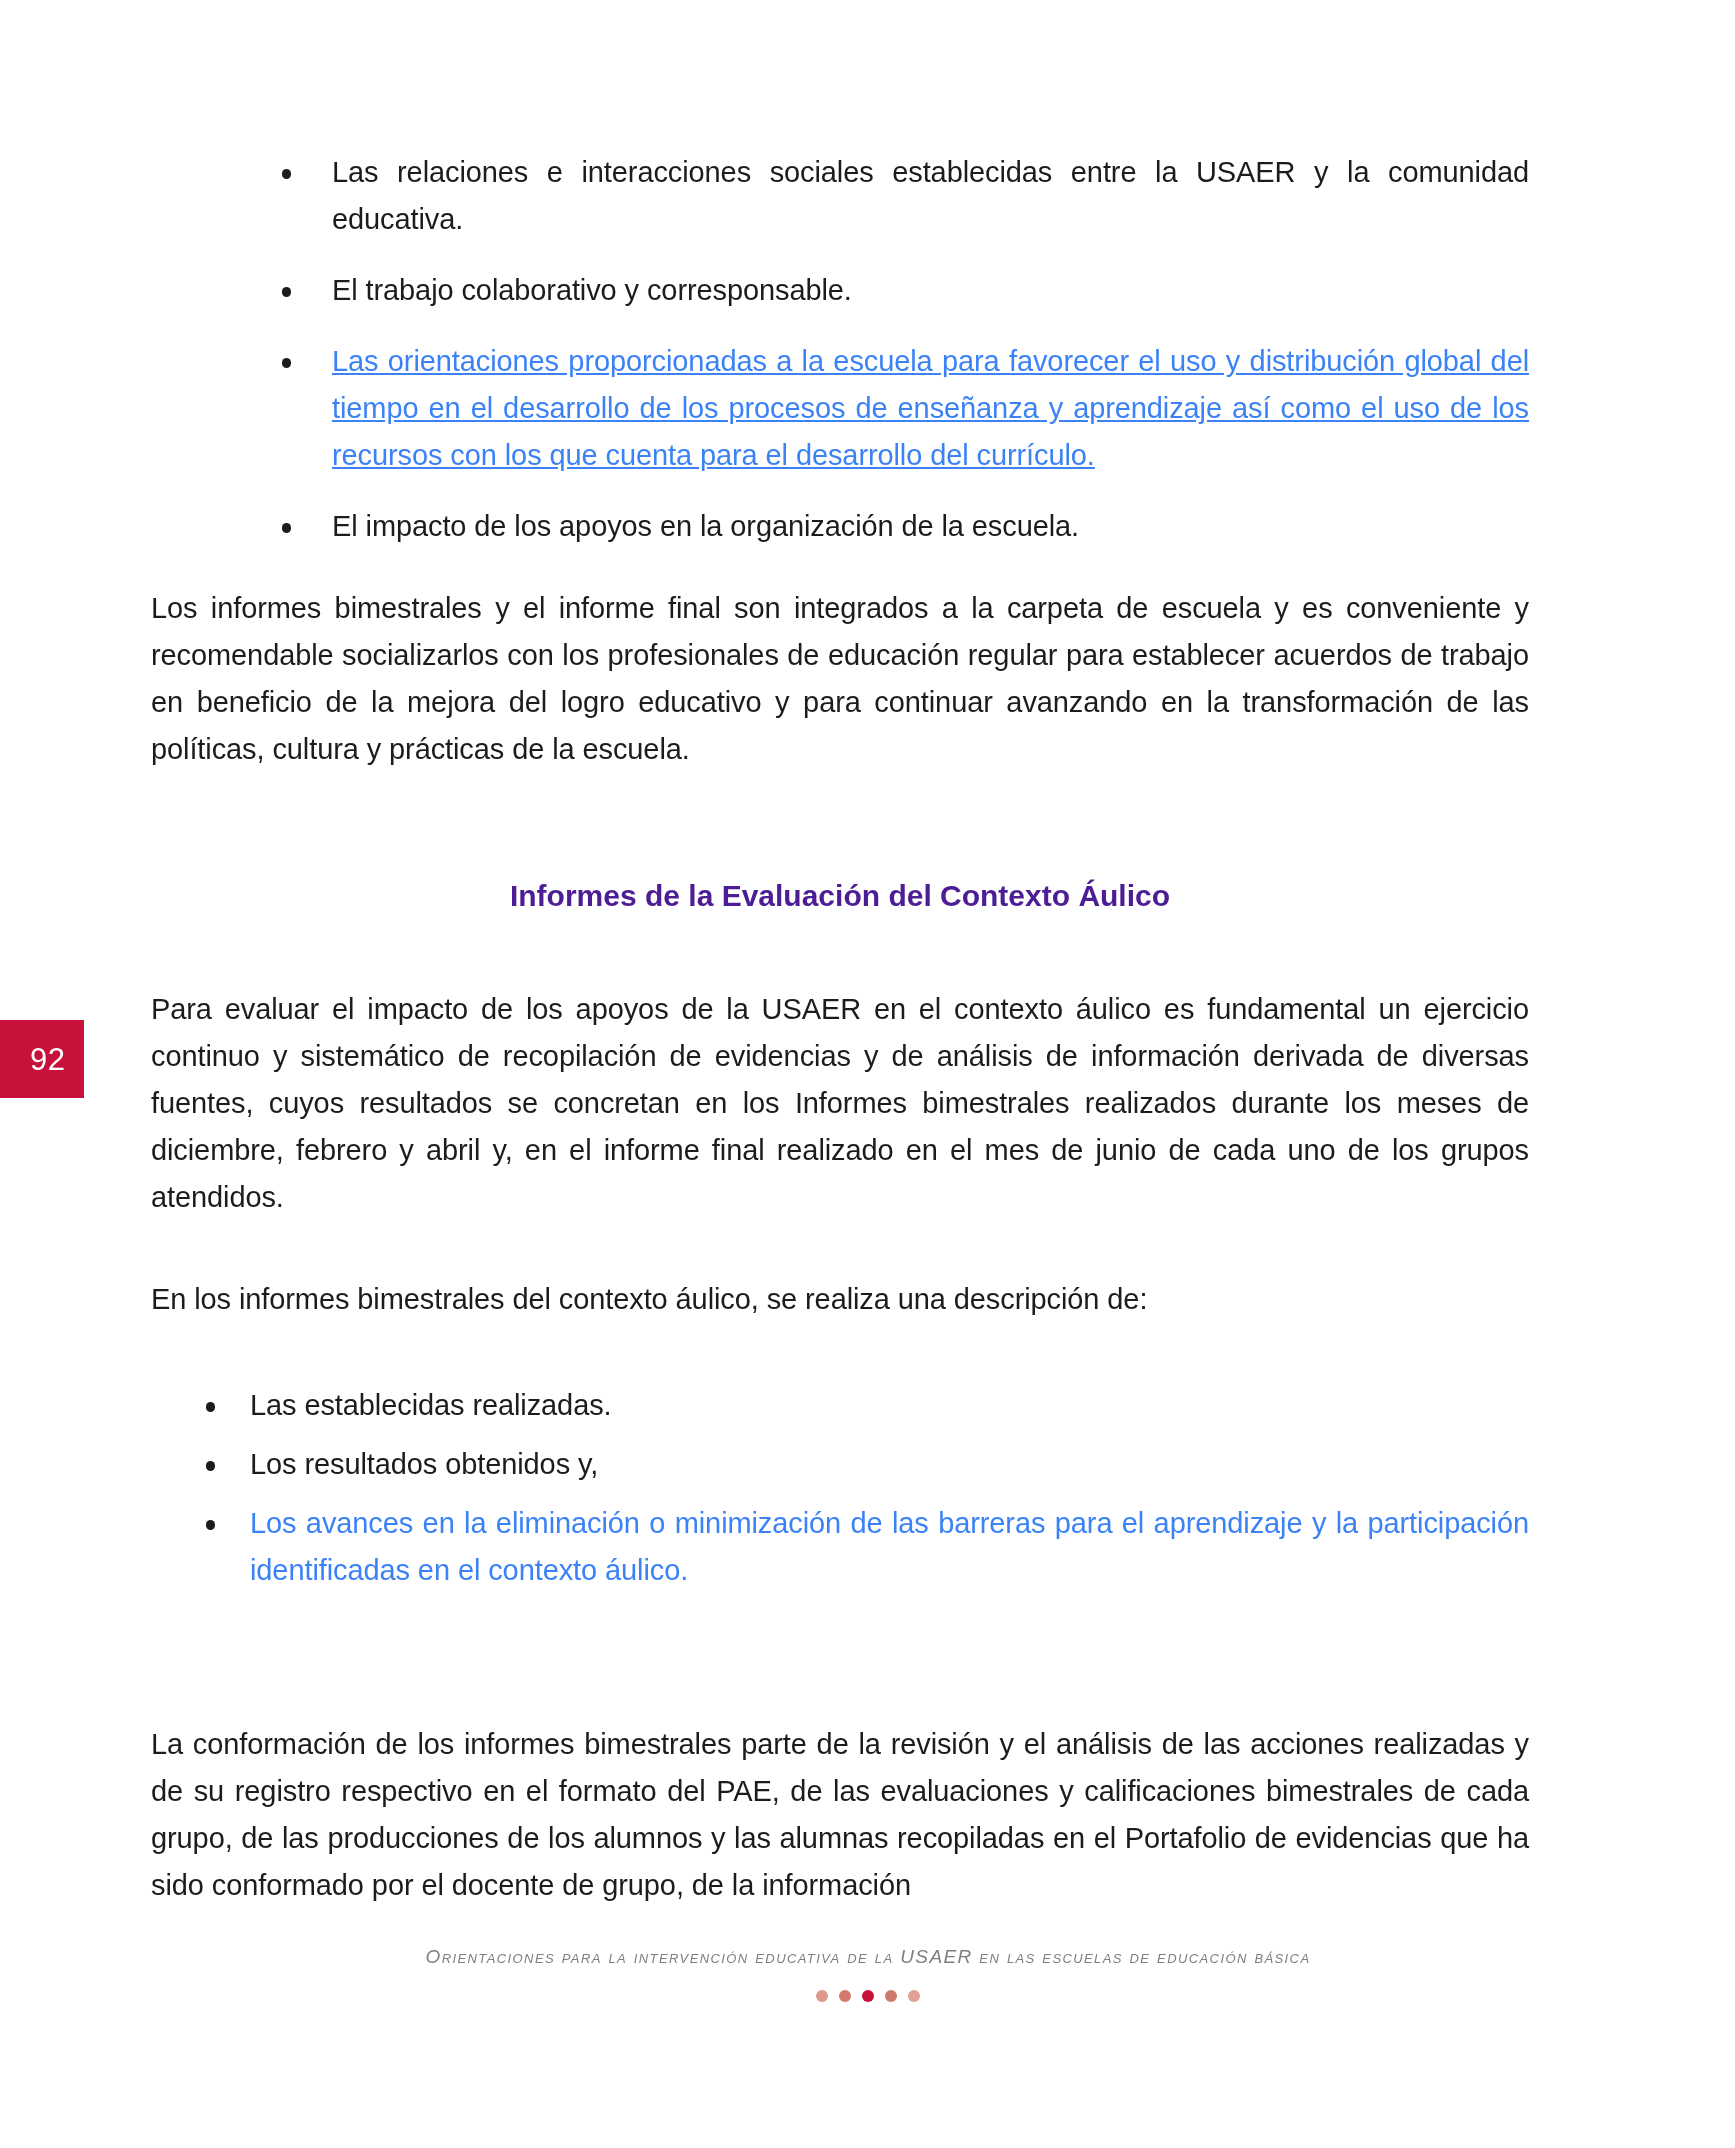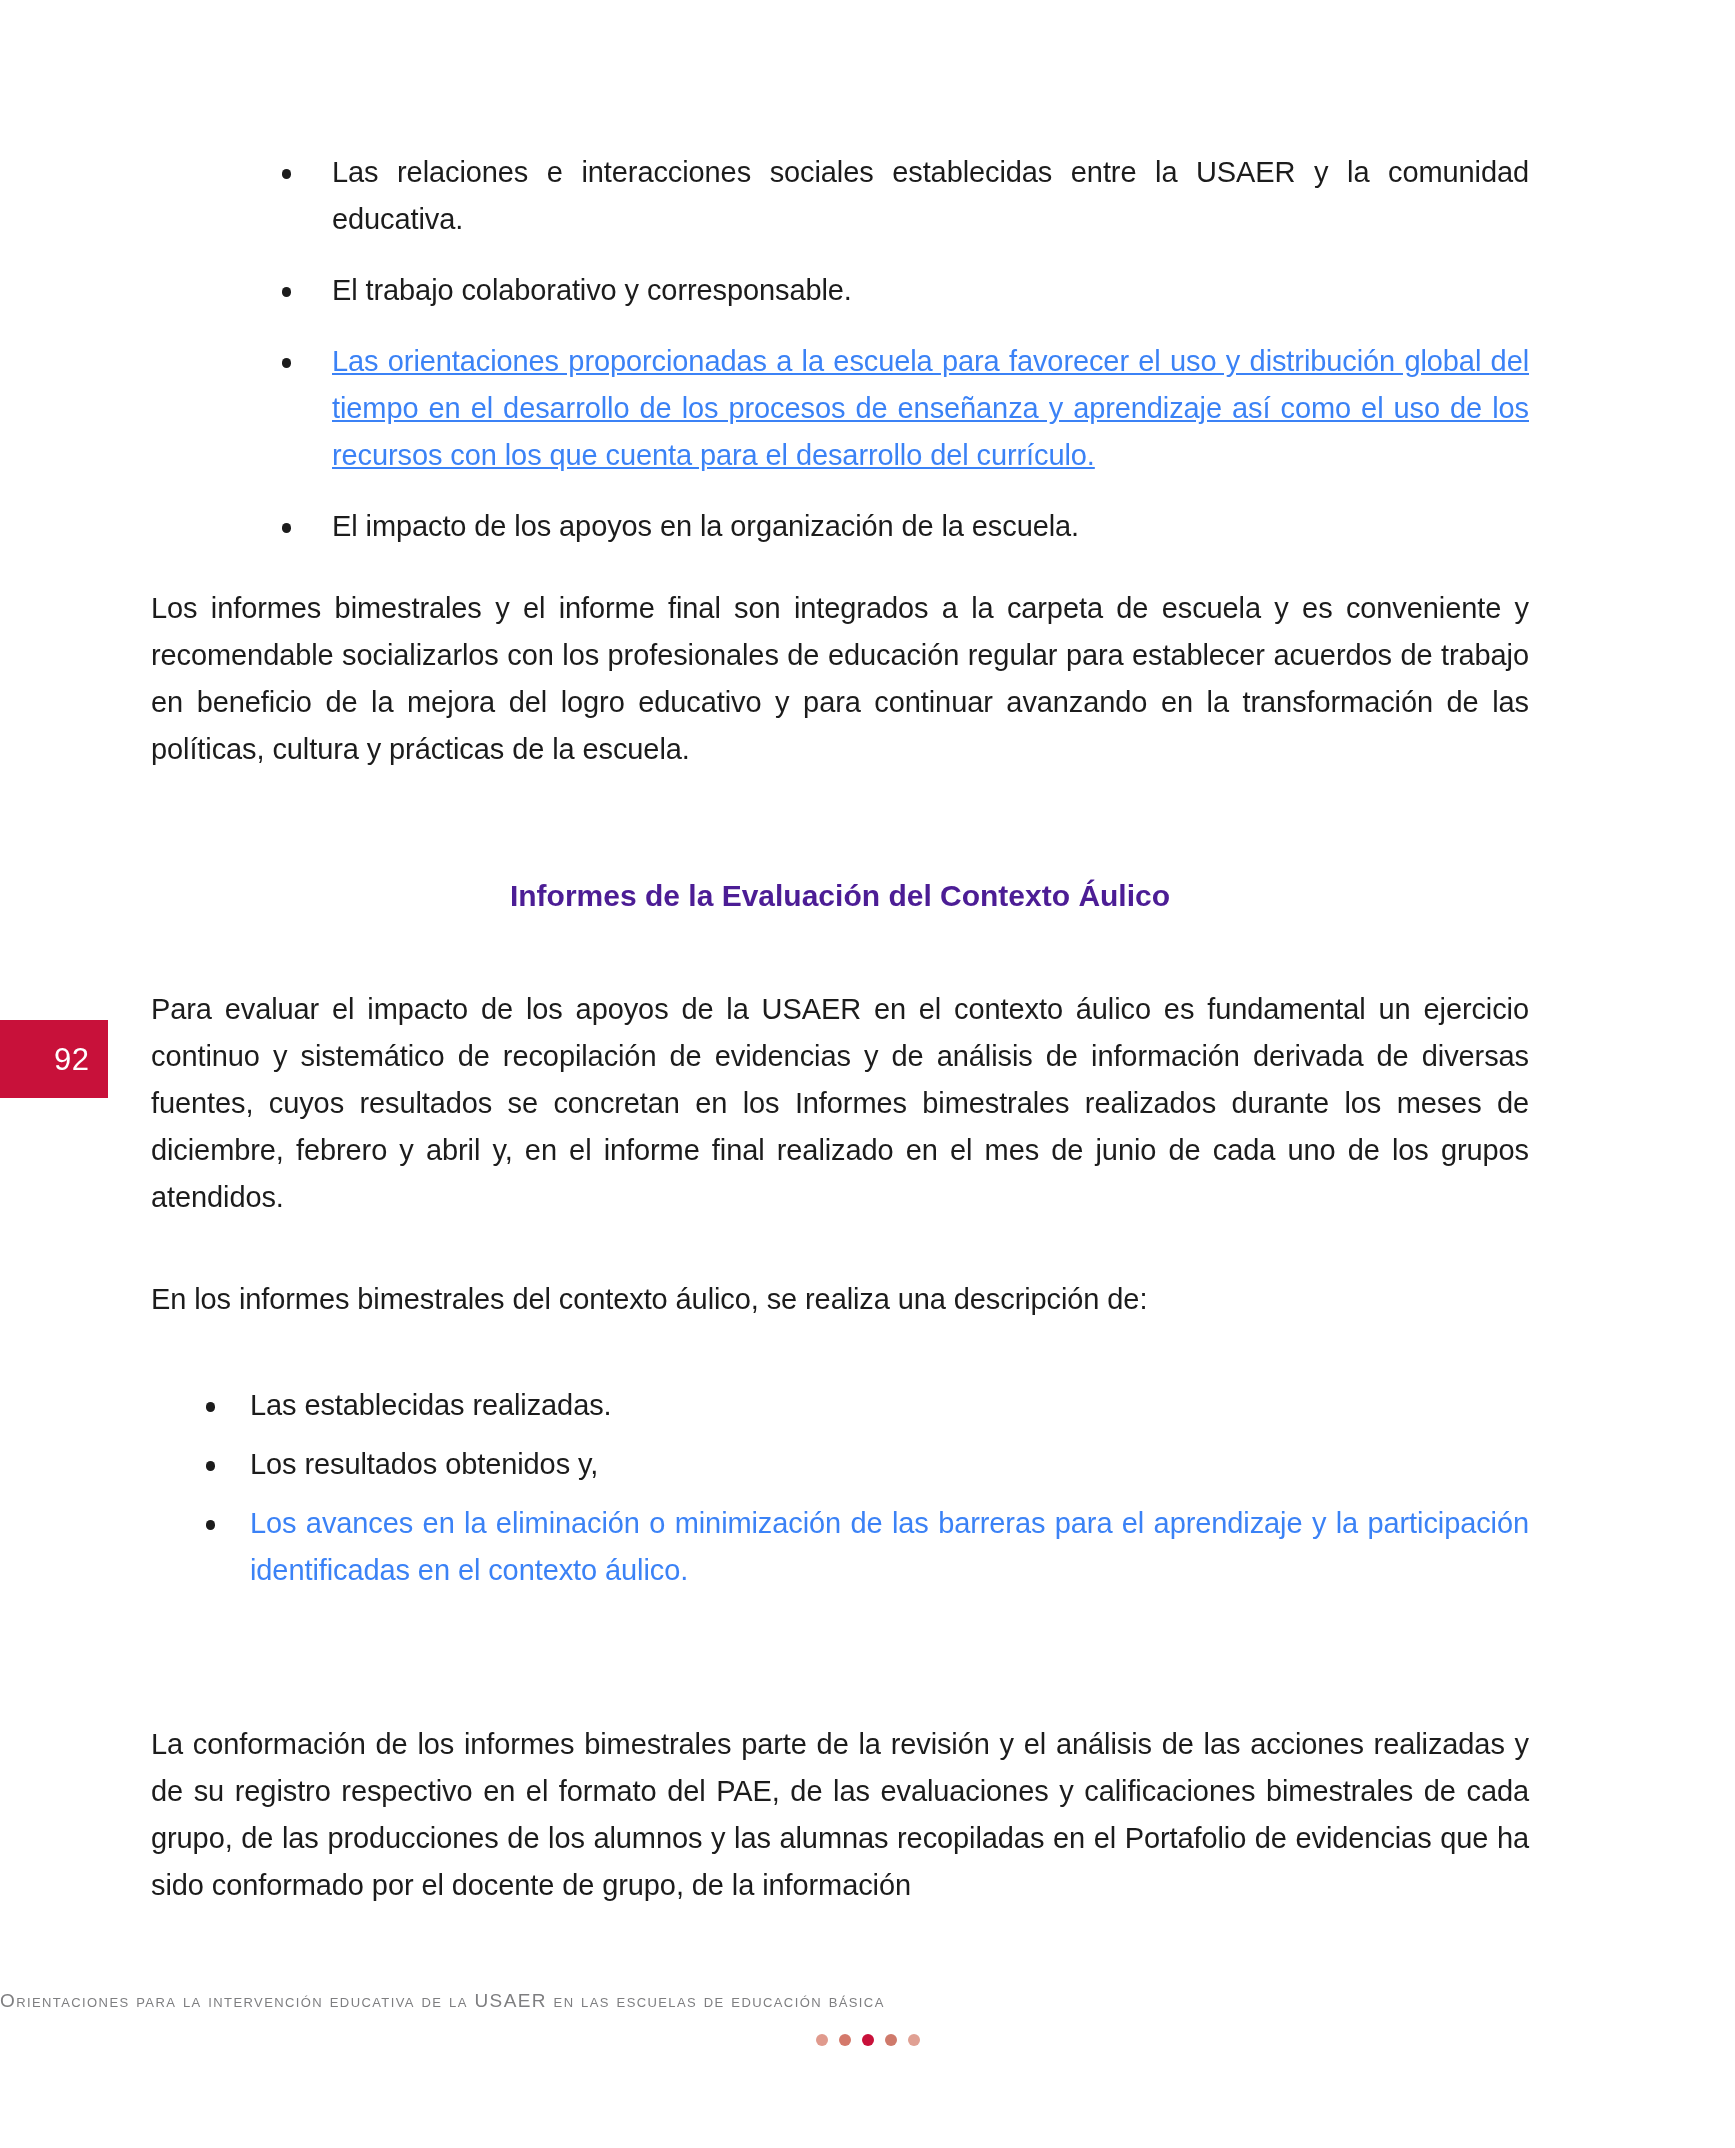--- a/index.html
+++ b/index.html
@@ -85,21 +85,21 @@
     letter-spacing: 0px;
     margin: 0;
     line-height: 41px;
   }
 
   
   .page-tab {
     position: absolute;
     left: 0;
     top: 1020px;
-    width: 108px;
+    width: 84px;
     height: 78px;
     background: #c8113a;
     display: flex;
     align-items: center;
     justify-content: flex-end;
     box-sizing: border-box;
     padding-right: 18.6px;
   }
   .page-tab-num {
     color: #ffffff;
@@ -107,22 +107,23 @@
     line-height: 1;
     font-weight: 400;
     letter-spacing: 0.4px;
   }
 
   
   .footer {
     position: absolute;
     left: 0;
     right: 0;
-    top: 1990px;
-    text-align: left;
+    top: 1946px;
+    text-align: center;
+    font-style: italic;
   }
   .footer-text {
     font-size: 19px;
     color: #7e7e80;
     font-variant: small-caps;
     letter-spacing: 1.4px;
     font-weight: 400;
     white-space: nowrap;
   }
   .footer-dots {

